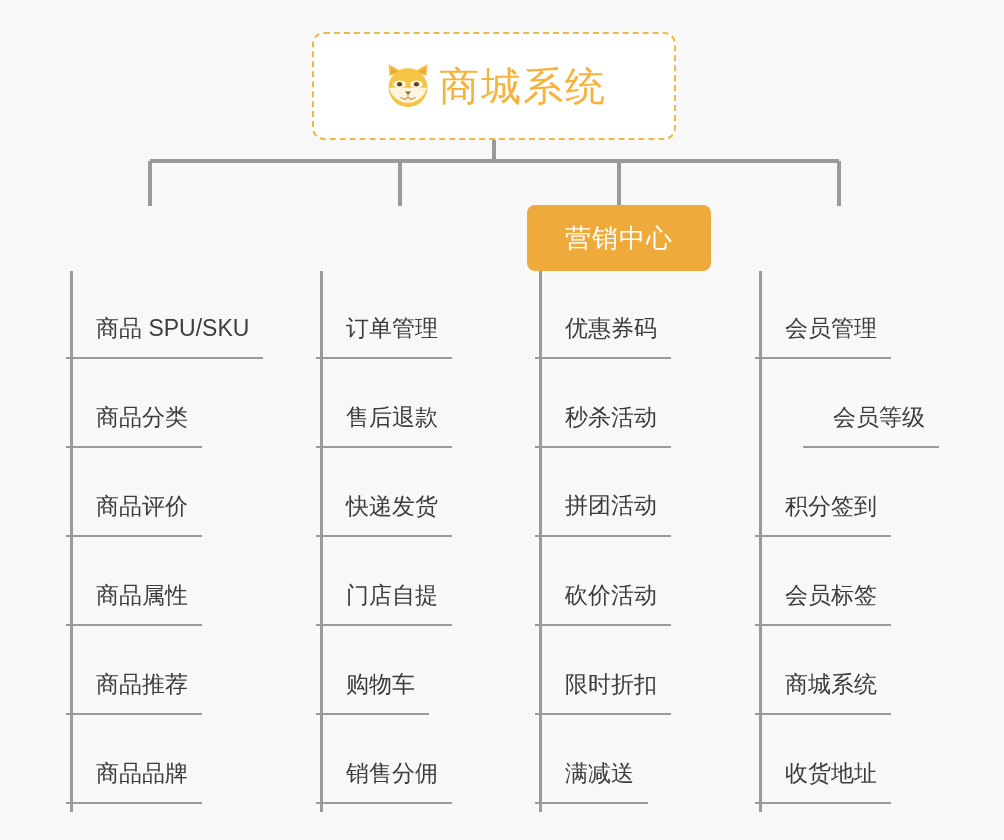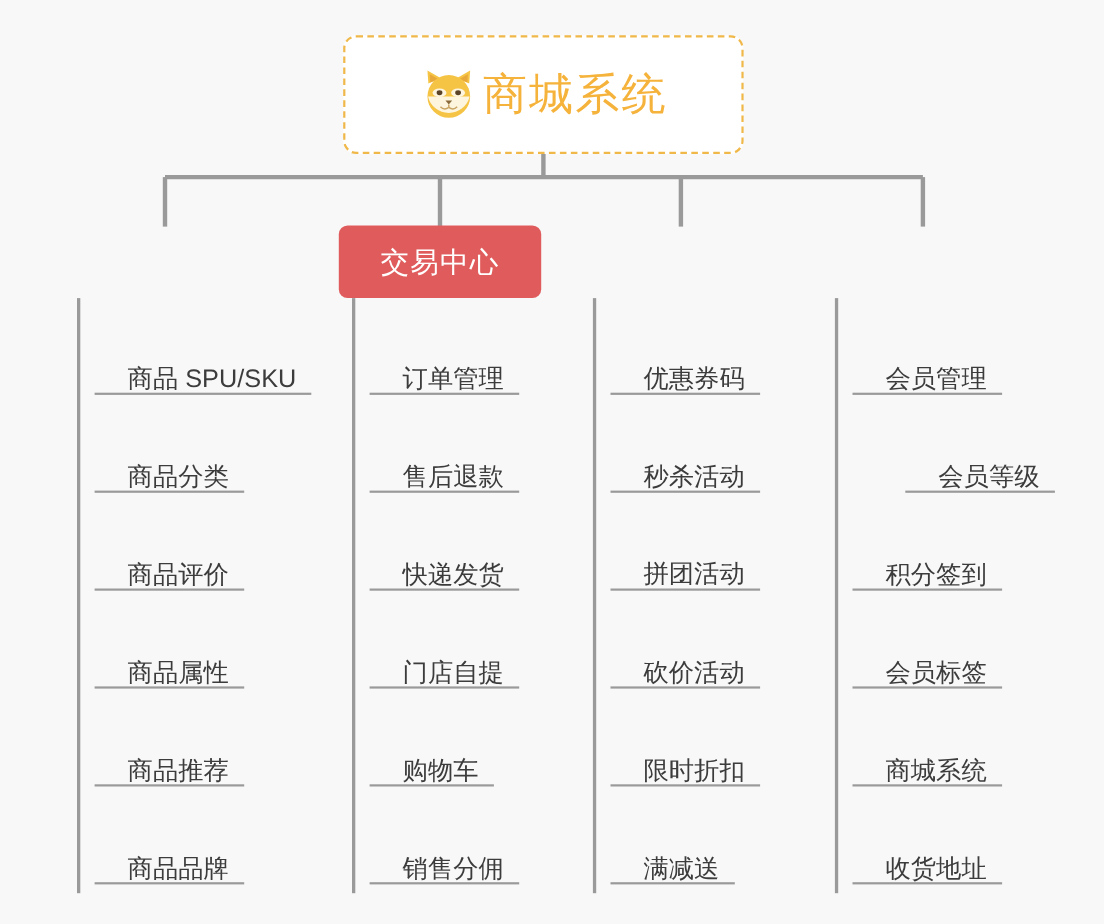--- a/index.html
+++ b/index.html
@@ -103,28 +103,28 @@
     position: absolute;
     left: 12px;
     top: 0;
     width: 3px;
     height: 541px;
     background: #9a9a9a;
   }
 
   .leaf-item {
     position: absolute;
-    left: 28px;
+    left: 8px;
     height: 60px;
     box-sizing: border-box;
     border-bottom: 2px solid #9a9a9a;
     display: flex;
     align-items: flex-end;
     padding-left: 30px;
-    padding-bottom: 0;
+    padding-bottom: 16px;
   }
   .leaf-label {
     font-size: 23px;
     line-height: 1.15;
     color: #3c3c3c;
     white-space: nowrap;
   }
 
   .leaf-0 { top: 28px; }
   .leaf-1 { top: 117px; }
@@ -169,22 +169,22 @@
 
       <path d="M28.4 38.4 h7.2 l-3.6 4.2 z" fill="#8a6a3a"></path>
 
       <path d="M32 42.6 v3.2" stroke="#c9a463" stroke-width="1.6" fill="none"></path>
       <path d="M32 45.8 q-5 3.6 -9 -0.6" stroke="#c9a463" stroke-width="1.6" fill="none"></path>
       <path d="M32 45.8 q5 3.6 9 -0.6" stroke="#c9a463" stroke-width="1.6" fill="none"></path>
     </svg>
     <div class="root-title">商城系统</div>
   </div>
 
-  <div class="category cat-1">
-    <span class="category-label">交易中心</span>
+  <div class="category cat-2">
+    <span class="category-label">营销中心</span>
   </div>
 
   <div class="leaf-column col-0">
     <div class="column-spine"></div>
     <div class="leaf-item leaf-0" style="width: 197px;">
         <span class="leaf-label">商品 SPU/SKU</span>
       </div>
     <div class="leaf-item leaf-1" style="width: 136px;">
         <span class="leaf-label">商品分类</span>
       </div>

